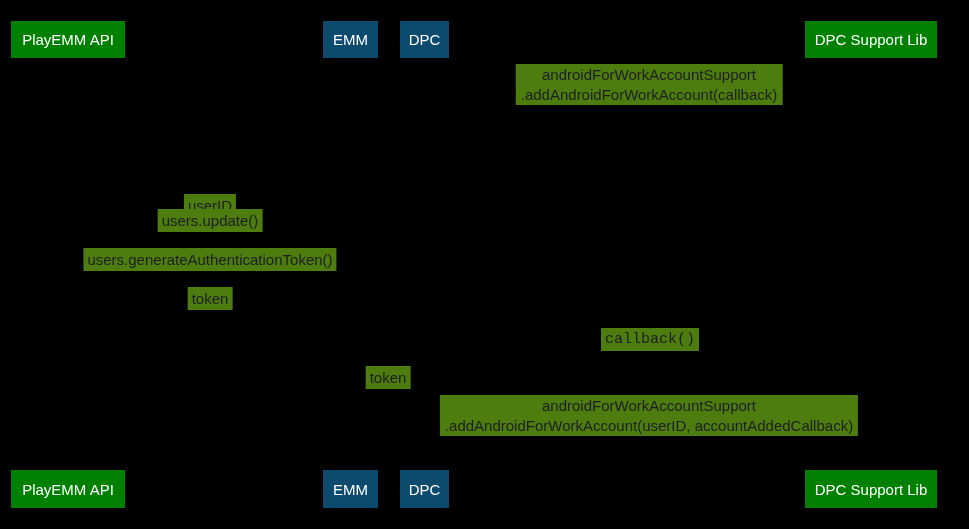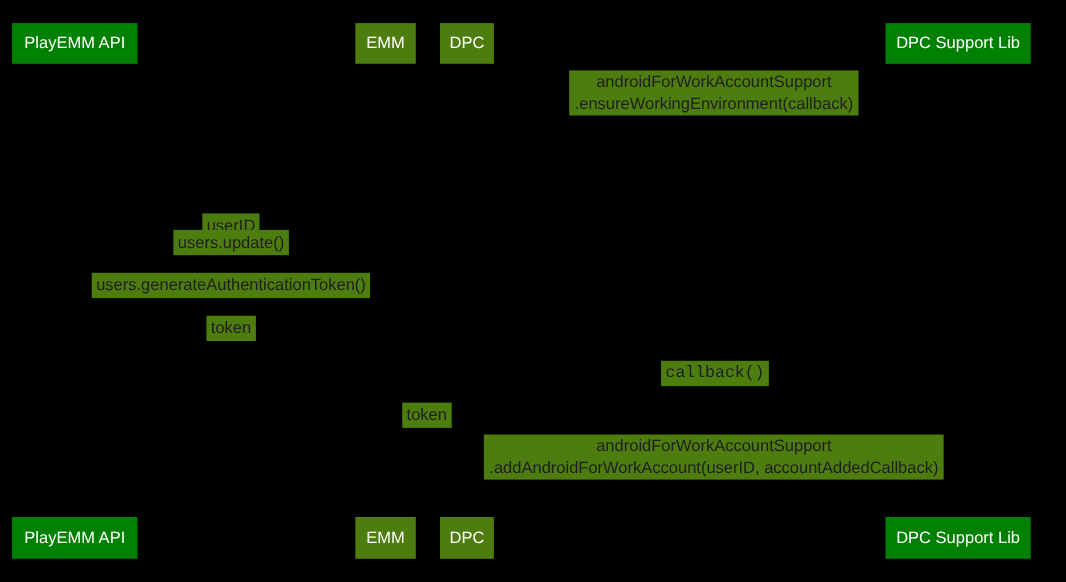--- a/index.html
+++ b/index.html
@@ -12,21 +12,21 @@
   }
   .diagram{position:absolute;left:0;top:0;width:969px;height:529px;}
   .participant{
     position:absolute;
     display:flex;align-items:center;justify-content:center;
     color:#ffffff;
     font-size:15px;
     white-space:nowrap;
   }
   .participant.green{background:#008000;}
-  .participant.blue{background:#4d7c0f;}
+  .participant.blue{background:#0c4a6e;}
   .msg{
     position:absolute;
     transform:translateX(-50%);
     background:#4d7c0f;
     color:#1f1f1f;
     font-size:15px;
     line-height:23px;
     height:23px;
     padding:0 4px;
     white-space:nowrap;
@@ -45,21 +45,21 @@
 
 <div class="diagram">
 
   <div class="participant green" style="left:11px;top:21px;width:114px;height:37px;">PlayEMM API</div>
   <div class="participant blue" style="left:323px;top:21px;width:55px;height:37px;">EMM</div>
   <div class="participant blue" style="left:400px;top:21px;width:49px;height:37px;">DPC</div>
   <div class="participant green" style="left:805px;top:21px;width:132px;height:37px;">DPC Support Lib</div>
 
   <div class="msg two" style="left:649px;top:64px;">
     <div>androidForWorkAccountSupport</div>
-    <div>.ensureWorkingEnvironment(callback)</div>
+    <div>.addAndroidForWorkAccount(callback)</div>
   </div>
 
 
   <div class="msg" style="left:210px;top:170px;margin-top:24px;">userID</div>
 
   <div class="msg" style="left:210px;top:209px;">users.update()</div>
 
   <div class="msg" style="left:210px;top:248px;">users.generateAuthenticationToken()</div>
 
   <div class="msg" style="left:210px;top:287px;">token</div>

